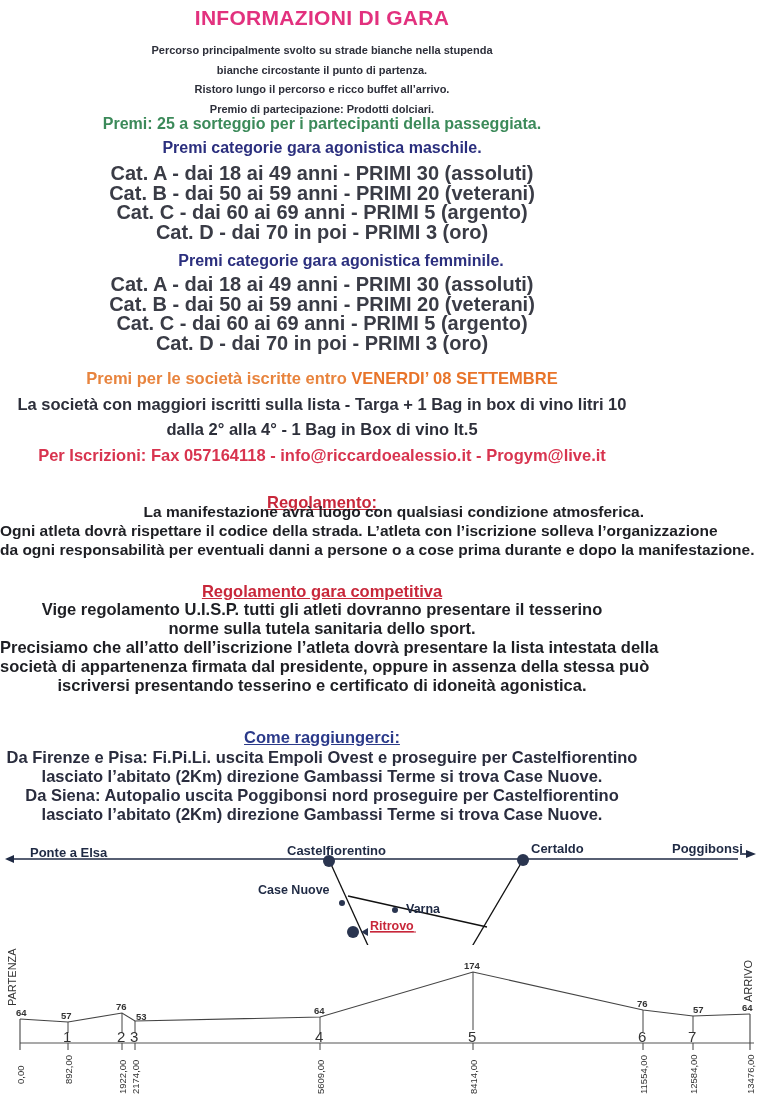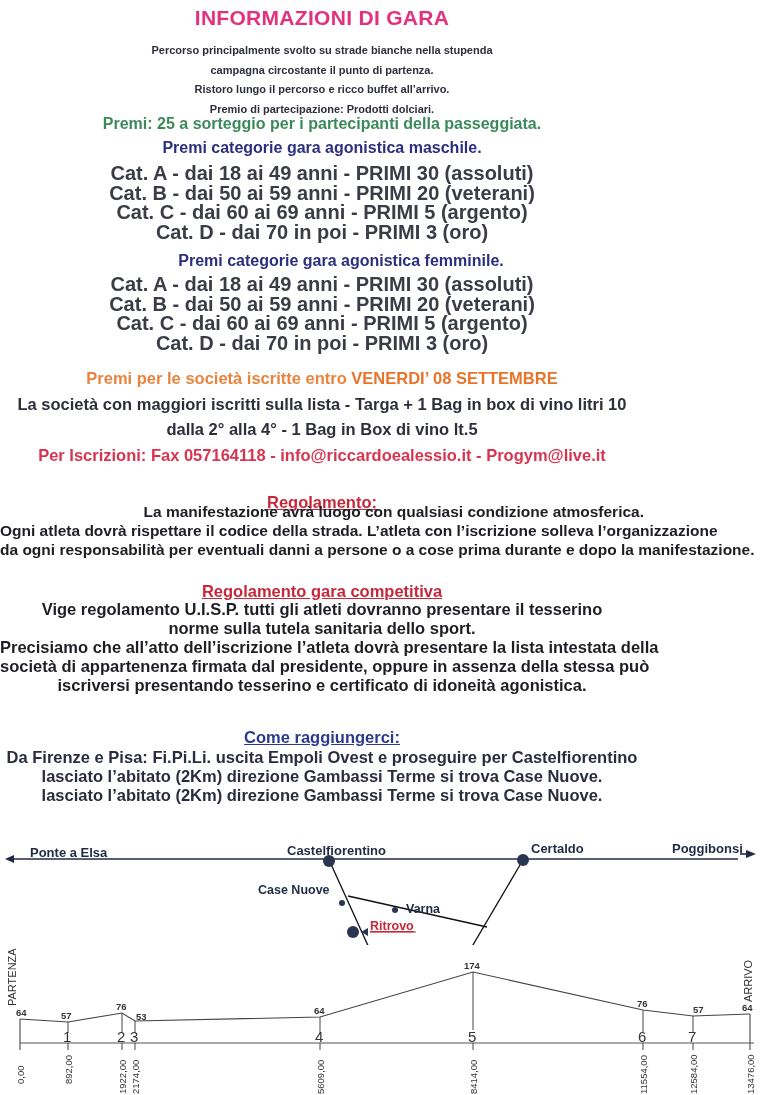--- a/index.html
+++ b/index.html
@@ -27,21 +27,21 @@
 </style>
 </head>
 <body>
 
 <div>
 
   <div class="c title">INFORMAZIONI DI GARA</div>
 
   <div class="c intro">
     <div>Percorso principalmente svolto su strade bianche nella stupenda</div>
-    <div>campagna circostante il punto di partenza.</div>
+    <div>bianche circostante il punto di partenza.</div>
     <div>Ristoro lungo il percorso e ricco buffet all’arrivo.</div>
     <div>Premio di partecipazione: Prodotti dolciari.</div>
   </div>
 
   <div class="c green">Premi: 25 a sorteggio per i partecipanti della passeggiata.</div>
 
   <div class="c navy" style="top:139px;">Premi categorie gara agonistica maschile.</div>
   <div class="c cat" style="top:164px;">
     <div>Cat. A - dai 18 ai 49 anni - PRIMI 30 (assoluti)</div>
     <div>Cat. B - dai 50 ai 59 anni - PRIMI 20 (veterani)</div>
@@ -80,20 +80,21 @@
     <div>norme sulla tutela sanitaria dello sport.</div>
     <div>Precisiamo che all’atto dell’iscrizione l’atleta dovrà presentare la lista intestata della</div>
     <div>società di appartenenza firmata dal presidente, oppure in assenza della stessa può</div>
     <div>iscriversi presentando tesserino e certificato di idoneità agonistica.</div>
   </div>
 
   <div class="c sect blue" style="top:728px;">Come raggiungerci:</div>
   <div class="c body3" style="top:748px;">
     <div>Da Firenze e Pisa: Fi.Pi.Li. uscita Empoli Ovest e proseguire per Castelfiorentino</div>
     <div>lasciato l’abitato (2Km) direzione Gambassi Terme si trova Case Nuove.</div>
+    <div>Da Siena: Autopalio uscita Poggibonsi nord proseguire per Castelfiorentino</div>
     <div>lasciato l’abitato (2Km) direzione Gambassi Terme si trova Case Nuove.</div>
   </div>
 
   <svg style="position:absolute;left:0;top:835px;" width="768" height="110" viewBox="0 835 768 110">
     <line x1="10" y1="859" x2="738" y2="859" stroke="#1f2a44" stroke-width="1.6"></line>
     <polygon points="5,859 14,855 14,863" fill="#1f2a44"></polygon>
     <polygon points="756,854 746,850 746,858" fill="#1f2a44"></polygon>
     <line x1="740" y1="854" x2="748" y2="854" stroke="#1f2a44" stroke-width="1.6"></line>
     <line x1="330" y1="862" x2="370" y2="950" stroke="#111" stroke-width="1.3"></line>
     <line x1="520" y1="865" x2="470" y2="950" stroke="#111" stroke-width="1.3"></line>

